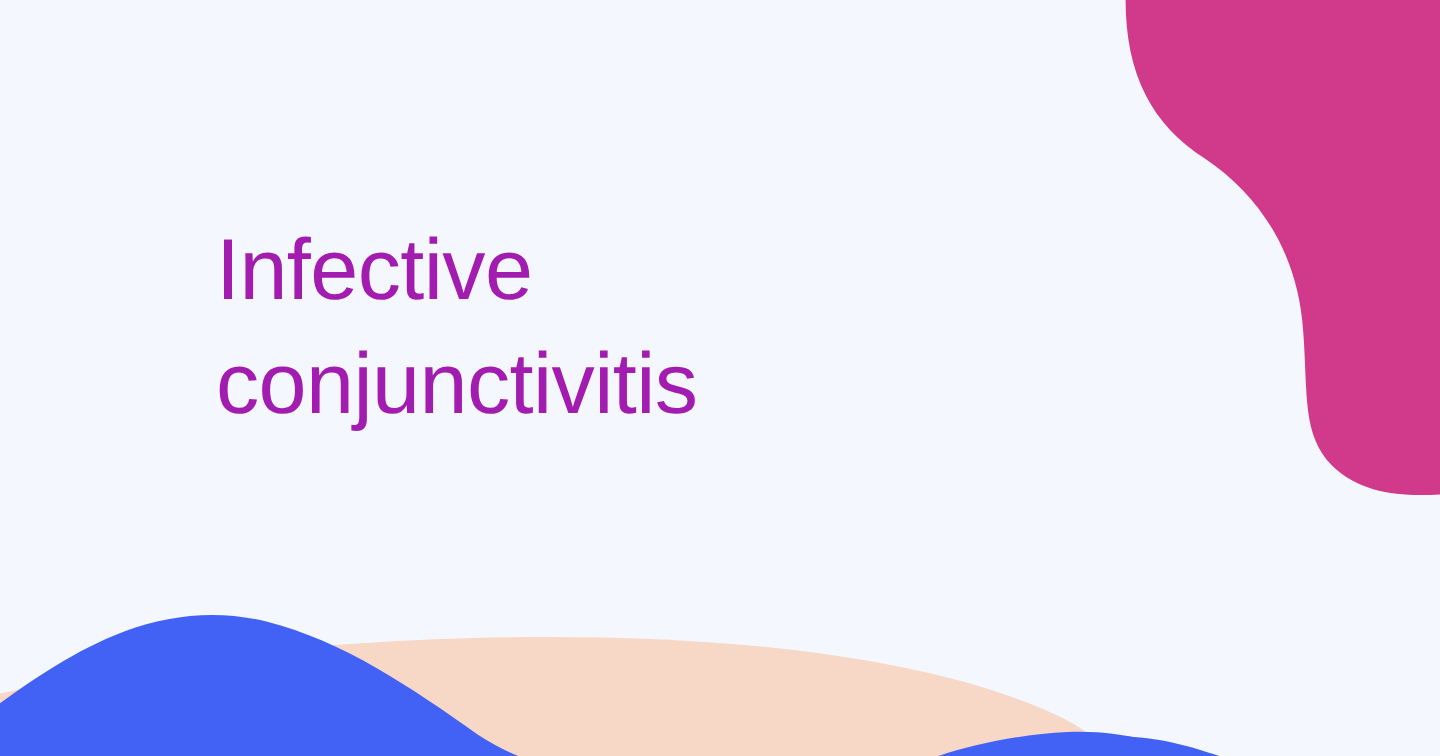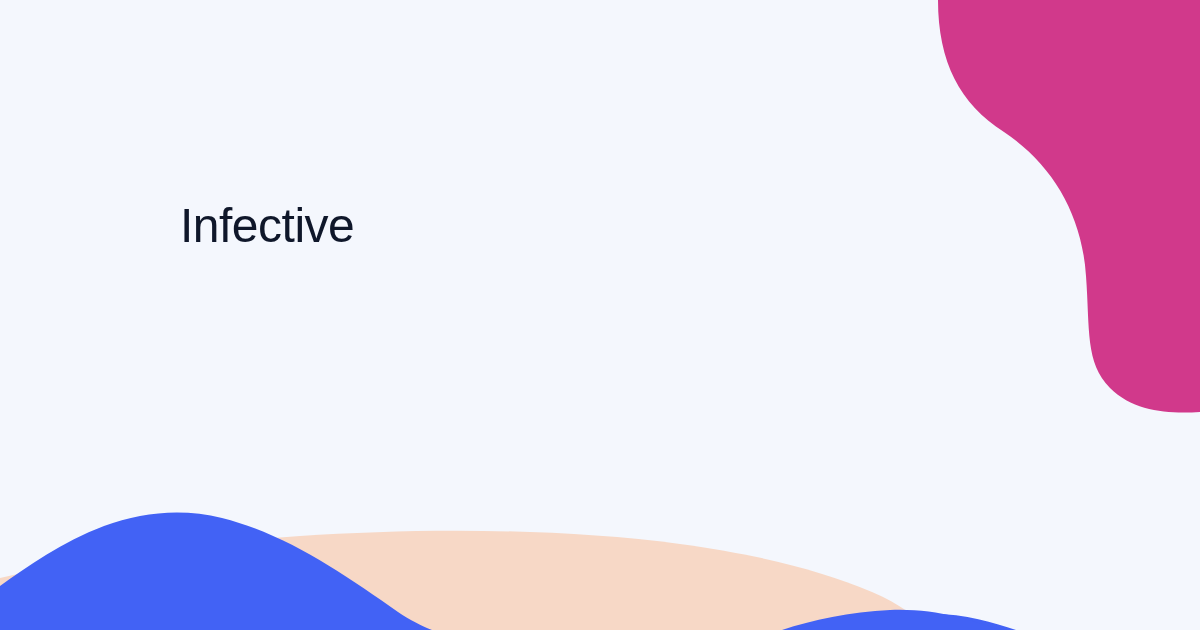--- a/index.html
+++ b/index.html
@@ -34,25 +34,25 @@
   .title-block {
     position: absolute;
     left: 180px;
     top: 178px;
     width: 620px;
   }
 
   .title-line {
     display: block;
     font-family: "Liberation Sans", "DejaVu Sans", sans-serif;
-    font-size: 48px;
+    font-size: 72px;
     line-height: 95px;
     font-weight: 400;
     letter-spacing: -0.5px;
-    color: #0f172a;
+    color: #a21caf;
     white-space: nowrap;
   }
 </style>
 </head>
 <body>
 
 <div class="card">
 
   <svg class="decor-layer" viewBox="0 0 1200 630" width="1200" height="630" preserveAspectRatio="none" xmlns="http://www.w3.org/2000/svg">
 
@@ -88,15 +88,16 @@
     <path fill="#4262f5" d="M 782 630
              C 812 620, 850 612, 890 610
              C 934 608, 972 620, 1000 630
              L 782 630
              Z"></path>
 
   </svg>
 
   <div class="title-block">
     <span class="title-line">Infective</span>
+    <span class="title-line">conjunctivitis</span>
   </div>
 
 </div>
 
 </body></html>

